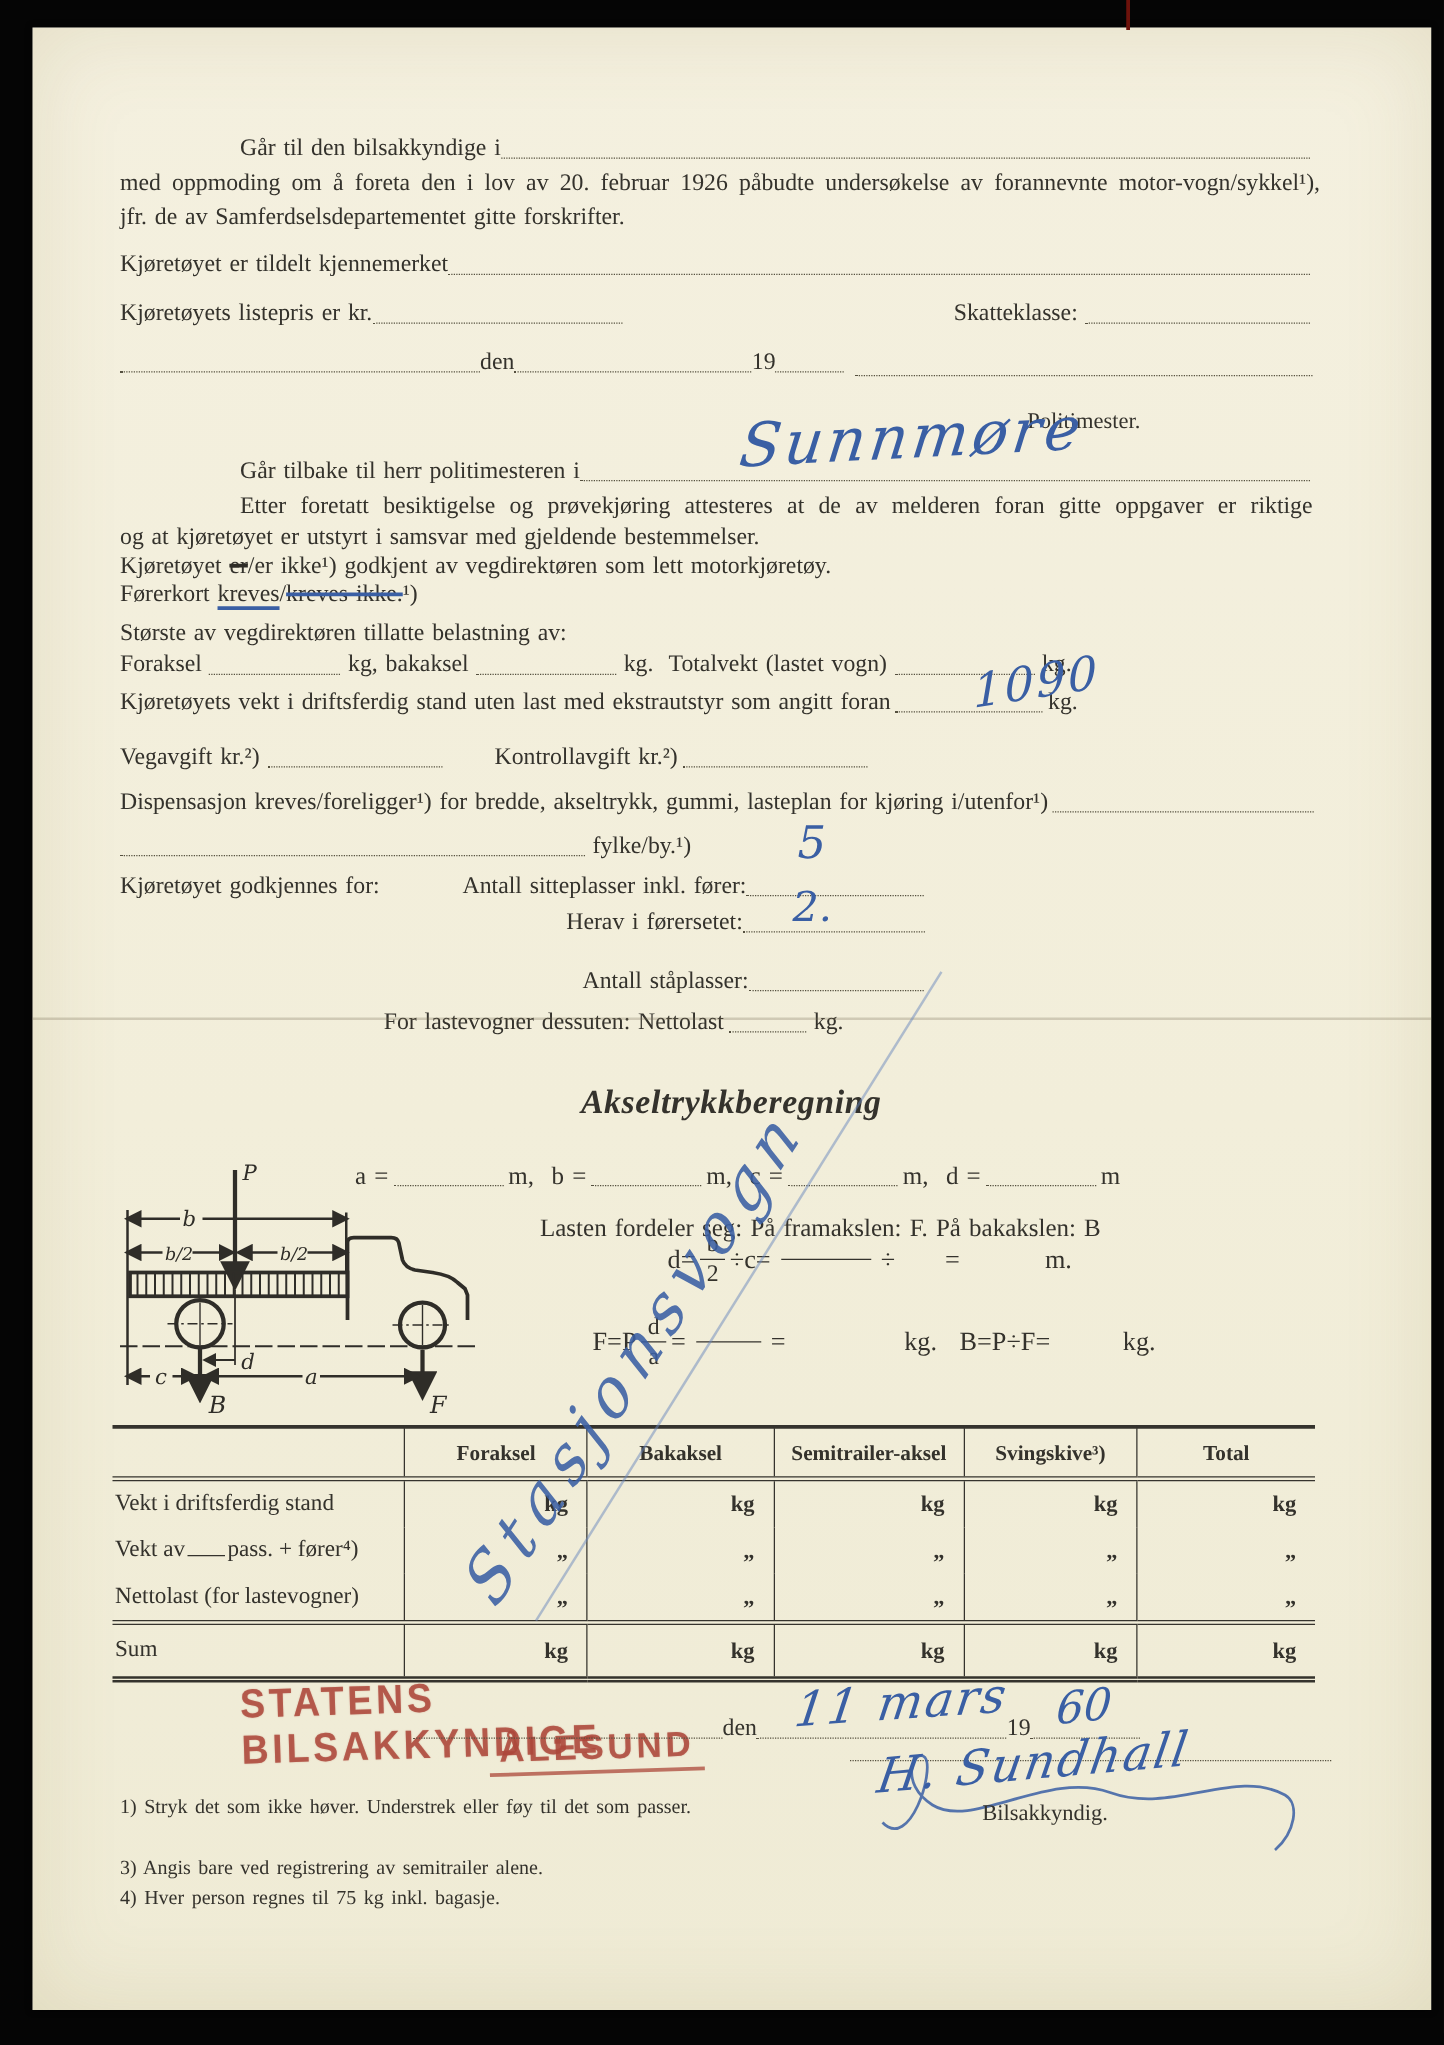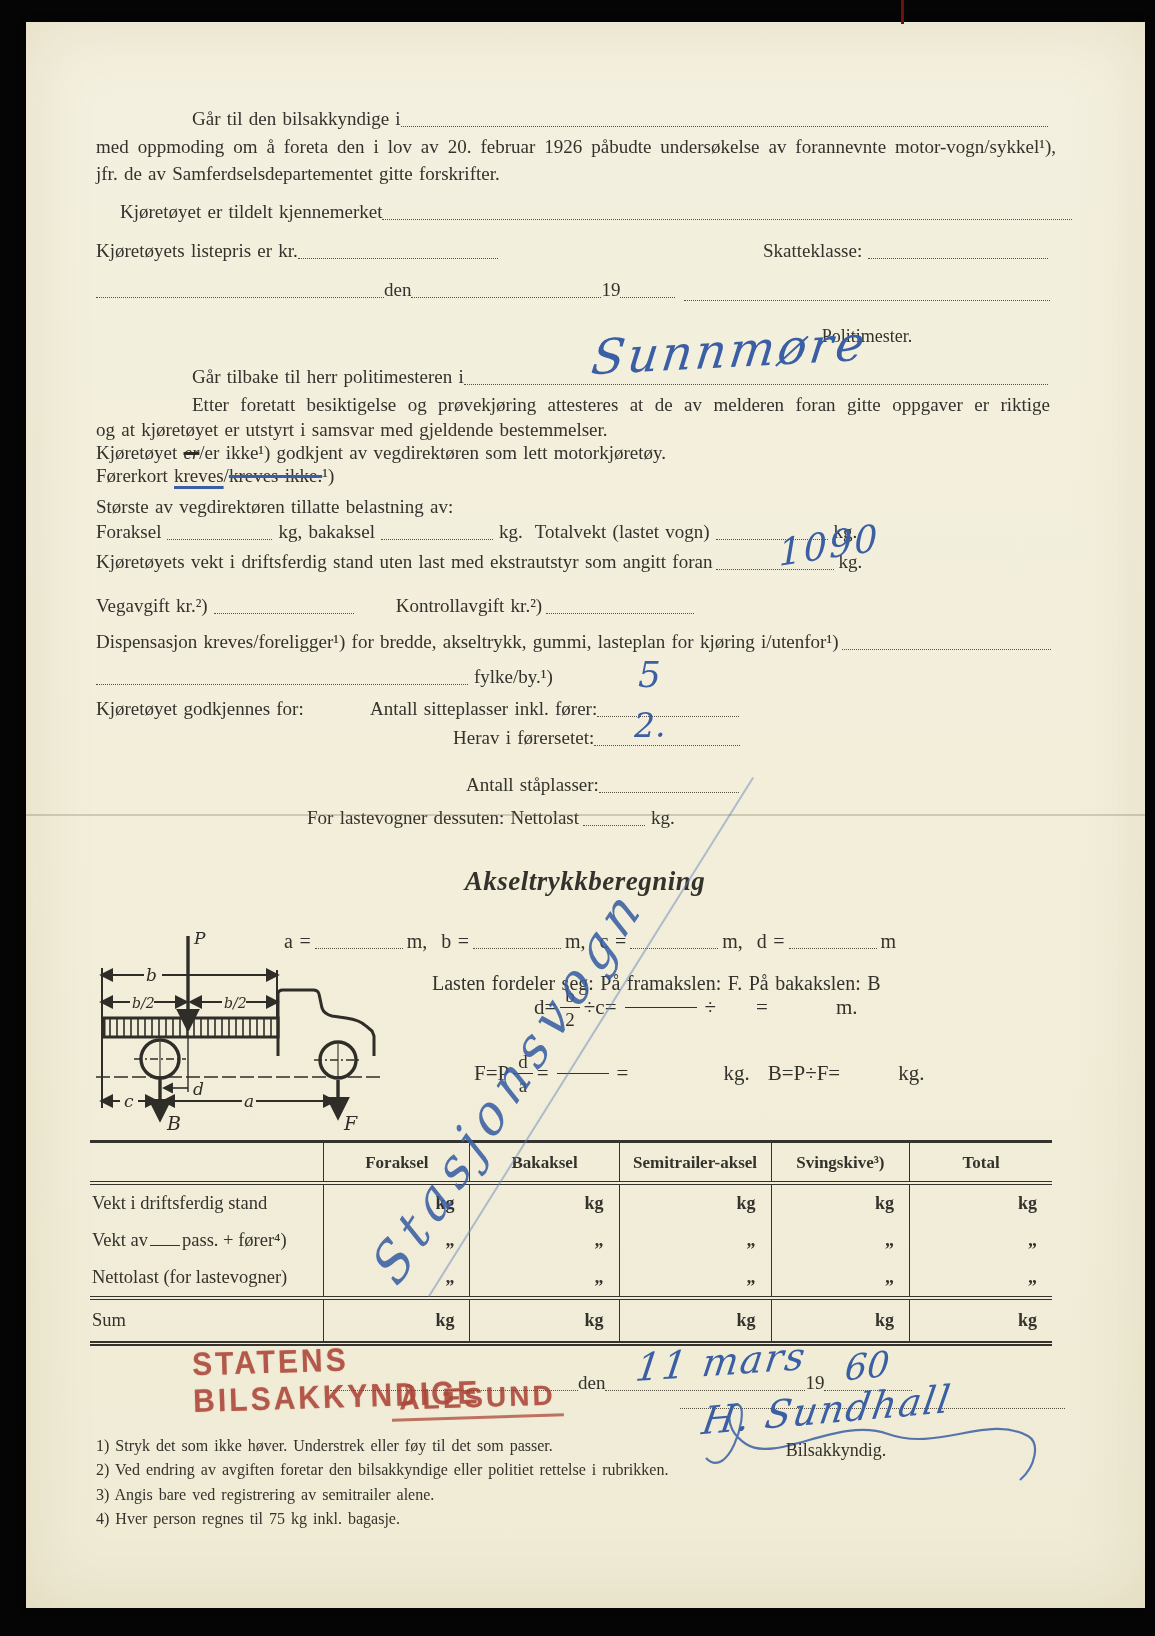--- a/index.html
+++ b/index.html
@@ -10,21 +10,21 @@
          background:linear-gradient(180deg,#f4f0df 0%,#f2eeda 55%,#efebd5 100%);
          box-shadow:inset 0 0 70px rgba(150,128,70,.16), 0 0 6px rgba(0,0,0,.8);}
   .redline{position:absolute;left:901px;top:0;width:3px;height:24px;background:#6d120b;}
   .crease{position:absolute;left:26px;top:814px;width:1119px;height:2px;background:rgba(120,108,82,.28);}
 
   .line{position:absolute;display:flex;align-items:flex-end;white-space:nowrap;
         font-size:19px;line-height:1.16;word-spacing:1.5px;}
   .dots{border-bottom:1.8px dotted #55503f;margin-bottom:3px;height:0;}
   .dfill{flex:1 1 auto;}
   .just{white-space:normal;display:block;text-align:justify;text-align-last:justify;}
-  .struck-ink{text-decoration:line-through;text-decoration-thickness:2.5px;text-decoration-color:#2e2c26;font-style:italic;}
+  .struck-ink{text-decoration:line-through;text-decoration-thickness:2.5px;text-decoration-color:#2e2c26;}
   .struck-blue{text-decoration:line-through;text-decoration-thickness:2.5px;text-decoration-color:#3a5fa4;}
   .under-blue{text-decoration:underline;text-decoration-thickness:2.5px;text-decoration-color:#3a5fa4;text-underline-offset:4px;}
 
   .hw{position:absolute;font-style:italic;color:#3a5fa4;white-space:nowrap;
       font-family:"DejaVu Serif",serif;}
   .diagword{transform-origin:0 100%;transform:rotate(-57deg) skewX(-8deg);
             font-size:52px;letter-spacing:9px;opacity:.88;}
   .diagline{position:absolute;left:428px;top:1296px;width:612px;height:2px;
             background:rgba(105,135,190,.5);transform-origin:0 0;transform:rotate(-58deg);}
 
@@ -67,21 +67,21 @@
   <div class="redline"></div>
 
   <div class="line" style="top:108px;left:192px;width:856px;">
     <span>Går til den bilsakkyndige i</span>
     <span class="dots dfill"></span>
   </div>
   <div class="line just" style="top:136px;left:96px;width:960px;">med oppmoding om å foreta den i lov av 20. februar 1926 påbudte undersøkelse av forannevnte motor-vogn/sykkel¹),</div>
   <div class="line" style="top:163px;left:96px;">
     <span>jfr. de av Samferdselsdepartementet gitte forskrifter.</span>
   </div>
-  <div class="line" style="top:201px;left:96px;width:952px;margin-left:24px;">
+  <div class="line" style="top:201px;left:96px;width:952px;">
     <span>Kjøretøyet er tildelt kjennemerket</span>
     <span class="dots dfill"></span>
   </div>
   <div class="line" style="top:240px;left:96px;">
     <span>Kjøretøyets listepris er kr.</span>
     <span class="dots" style="width:200px;"></span>
   </div>
   <div class="line" style="top:240px;left:763px;width:285px;">
     <span>Skatteklasse:</span>
     <span class="dots dfill" style="margin-left:6px;"></span>
@@ -373,16 +373,15 @@
   <div class="line" style="top:1408px;left:680px;width:385px;">
     <span class="dots dfill"></span>
   </div>
   <div class="hw" style="left:702px;top:1388px;font-size:38px;letter-spacing:2px;transform:rotate(-5deg) skewX(-14deg);">H. Sundhall</div>
   <svg style="position:absolute;left:688px;top:1396px;" width="380" height="90" viewBox="0 0 380 90">
     <path d="M18,62 C 40,85 60,20 52,10 C 44,2 30,30 58,48 C 90,68 150,20 200,38 C 250,56 300,18 340,40 C 352,47 348,70 332,84" stroke="#3a5fa4" stroke-width="2.2" fill="none" opacity="0.85"></path>
   </svg>
   <div class="line" style="top:1440px;left:716px;width:240px;display:block;text-align:center;font-size:18px;">Bilsakkyndig.</div>
 
   <div class="fnote" style="top:1437px;">1) Stryk det som ikke høver. Understrek eller føy til det som passer.</div>
-  <div class="fnote" style="top:1461px;">2) Ved endring av avgiften foretar den bilsakkyndige eller politiet rettelse i rubrikken.</div>
   <div class="fnote" style="top:1486px;">3) Angis bare ved registrering av semitrailer alene.</div>
   <div class="fnote" style="top:1510px;">4) Hver person regnes til 75 kg inkl. bagasje.</div>
 </div>
 
 </body></html>

